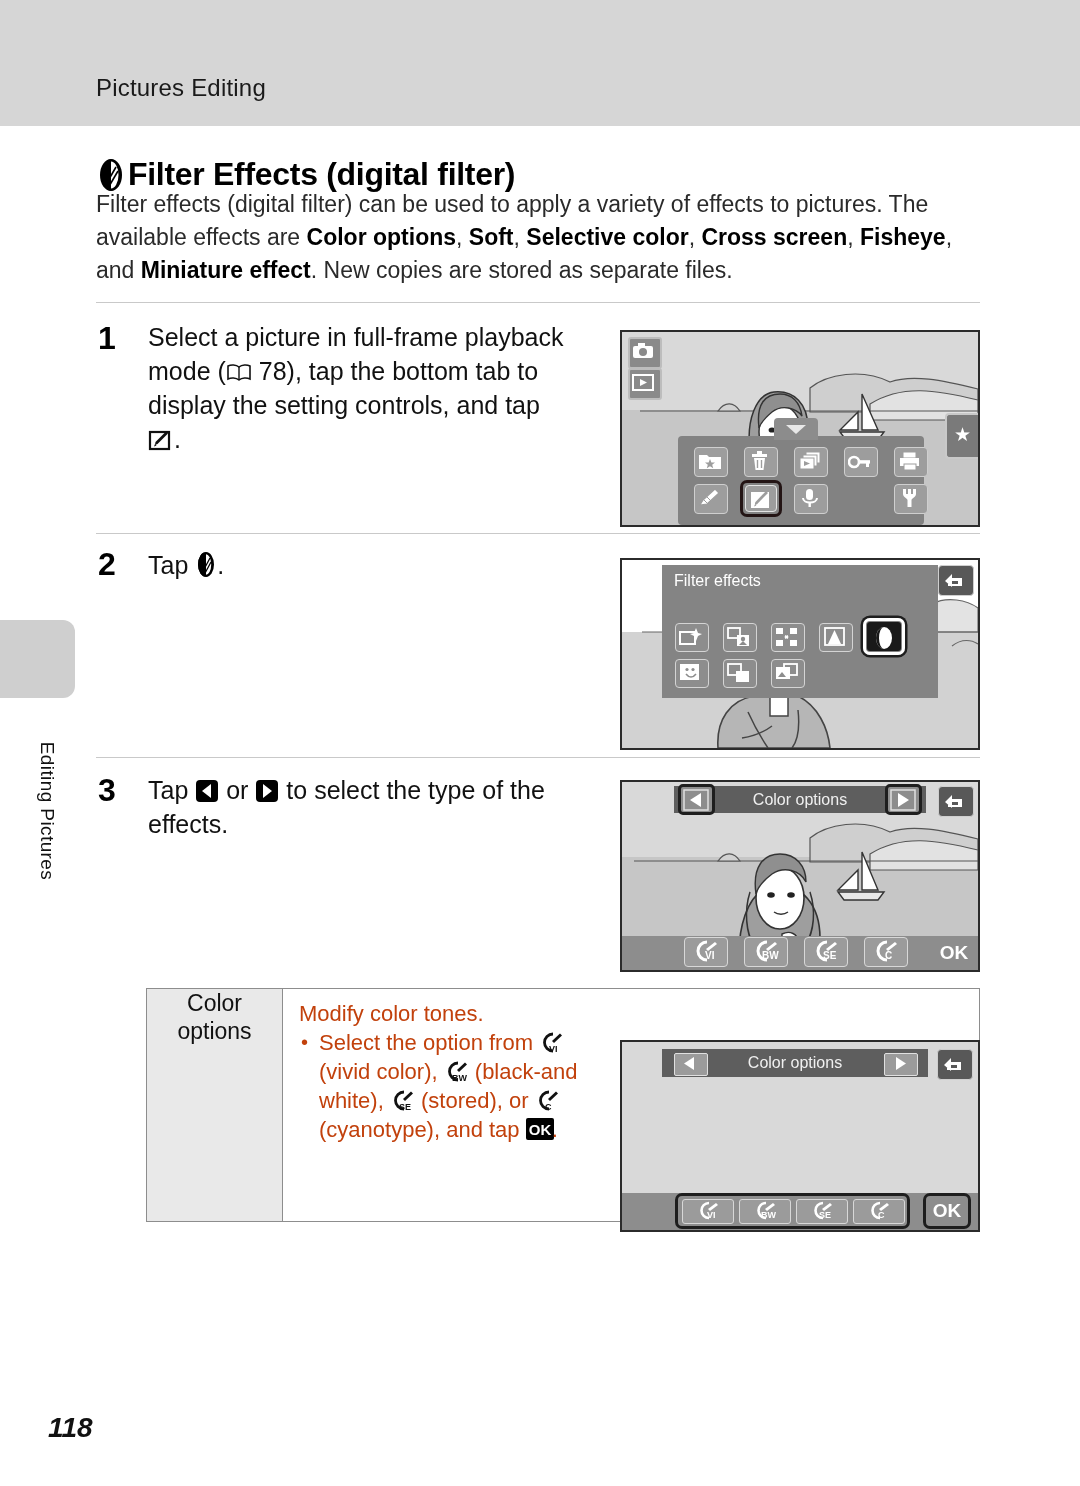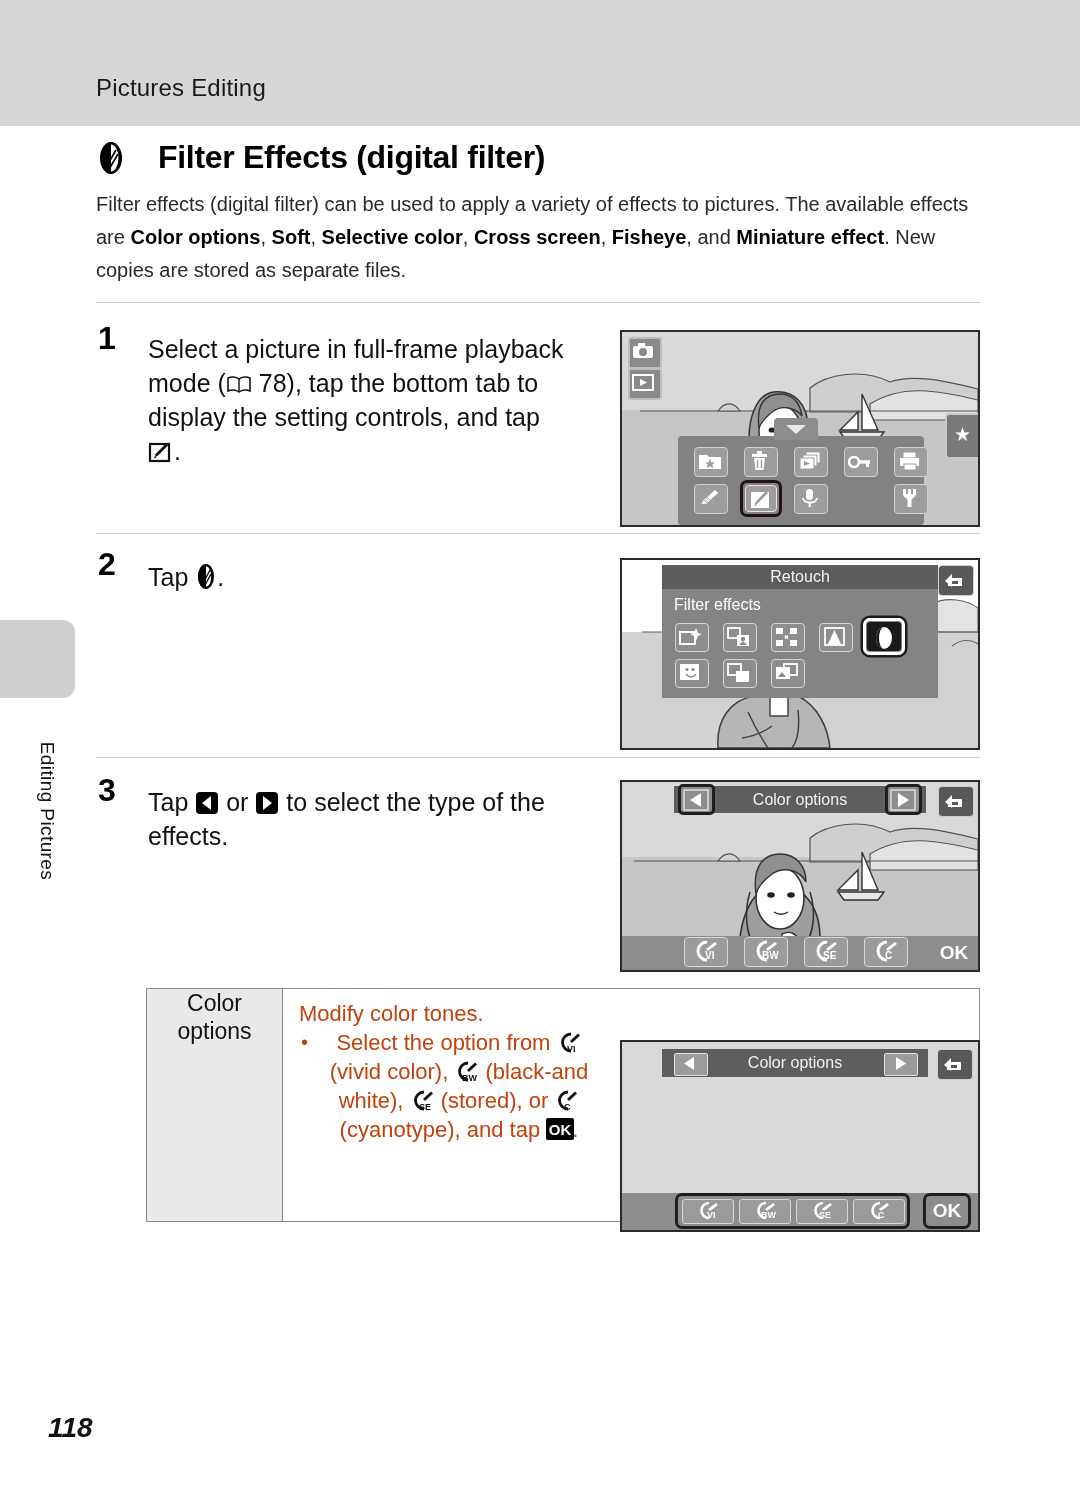--- a/index.html
+++ b/index.html
@@ -23,41 +23,41 @@
     background:#cfcfcf;border-radius:0 12px 12px 0;
   }
   .side-tab-text{
     position:absolute;left:-33px;top:800px;width:160px;
     transform:rotate(90deg);transform-origin:center center;
     font-size:19px;color:#111;letter-spacing:.4px;white-space:nowrap;
     text-align:center;
   }
   
   .sec-head{
-    position:absolute;left:96px;top:139px;
-    display:flex;align-items:center;gap:32px;
+    position:absolute;left:96px;top:156px;
+    display:flex;align-items:center;gap:2px;
   }
   .sec-head h1{
     margin:0;font-size:32px;font-weight:bold;letter-spacing:-.3px;color:#000;
   }
   .filter-glyph{display:block;}
   
   .intro{
     position:absolute;left:96px;top:188px;width:898px;
-    font-size:20px;line-height:33px;color:#2a2a2a;
+    font-size:23px;line-height:33px;color:#2a2a2a;
   }
   .intro b{font-weight:bold;color:#000;}
   
   .rule{
     position:absolute;left:96px;width:884px;height:1px;background:#c9c9c9;
   }
   .step-num{
     position:absolute;font-size:32px;font-weight:bold;color:#000;line-height:1;
   }
-  .step-body{position:absolute;font-size:25px;line-height:34px;color:#111;margin-top:12px;}
+  .step-body{position:absolute;font-size:25px;line-height:34px;color:#111;}
   .step-note{font-size:20px;color:#555;line-height:30px;}
   
   .ig{display:inline-block;vertical-align:-5px;}
   .ig-book{width:26px;height:19px;vertical-align:-2px;}
   .ig-retouch{width:26px;height:24px;}
   .ig-filter{width:22px;height:25px;vertical-align:-4px;}
   .ig-arrow{width:24px;height:24px;vertical-align:-4px;}
   .ig-ok{width:26px;height:21px;vertical-align:-3px;}
   .ig-col{width:25px;height:25px;vertical-align:-5px;}
 
@@ -80,21 +80,21 @@
   }
   .type-cell{
     background:#e9e9e9;width:135px;text-align:center;
     font-size:23px;line-height:28px;color:#111;vertical-align:middle;
   }
   .desc-cell{background:#ffffff;position:relative;height:232px;}
   .desc-text{
     position:absolute;left:16px;top:10px;width:300px;
     font-size:22px;line-height:29px;color:#c2410c;
   }
-  .desc-bullet{position:relative;padding-left:20px;text-align:center;}
+  .desc-bullet{position:relative;padding-left:20px;}
   .desc-bullet:before{
     content:"\2022";position:absolute;left:2px;top:0;font-size:20px;
   }
   
   .pageno{
     position:absolute;left:48px;top:1412px;font-size:28px;
     font-style:italic;font-weight:bold;color:#111;
   }
 </style>
 </head>
@@ -276,21 +276,20 @@
     <g stroke="#444" stroke-width="1.6" fill="#b6b6b6">
       <path d="M96 188 C94 160 108 140 132 136 L176 136 C196 146 206 168 208 188 Z"></path>
     </g>
     <path d="M148 132 L148 156 L166 156 L166 132 Z" fill="#fff" stroke="#444" stroke-width="1.5"></path>
     <path d="M126 152 C134 170 142 182 146 188" fill="none" stroke="#444" stroke-width="1.5"></path>
     <path d="M176 150 C178 168 176 180 170 188" fill="none" stroke="#444" stroke-width="1.5"></path>
     <path d="M120 178 C132 176 142 172 150 166" fill="none" stroke="#444" stroke-width="1.4"></path>
   </svg>
 
   <div style="position:absolute;left:40px;top:5px;width:276px;height:133px;background:#848484;">
-    <div style="height:24px;background:#5c5c5c;color:#f2f2f2;font-size:16px;text-align:center;line-height:24px;">Retouch</div>
     <div style="padding:7px 0 0 12px;color:#fff;font-size:16px;">Filter effects</div>
 
     <div style="position:absolute;left:13px;top:58px;width:32px;height:27px;background:#8d8d8d;border:1.5px solid #d4d4d4;border-radius:4px;">
       <svg width="24" height="20" viewBox="0 0 24 20" style="margin:3px 0 0 3px;">
           <rect x="1" y="5" width="15" height="12" fill="none" stroke="#fff" stroke-width="2"></rect>
           <path d="M17 1 L19 6 L23 7 L19 9 L17 14 L15 9 L11 7 L15 6 Z" fill="#fff"></path>
         </svg>
     </div>
     <div style="position:absolute;left:61px;top:58px;width:32px;height:27px;background:#8d8d8d;border:1.5px solid #d4d4d4;border-radius:4px;">
       <svg width="24" height="20" viewBox="0 0 24 20" style="margin:3px 0 0 3px;">

